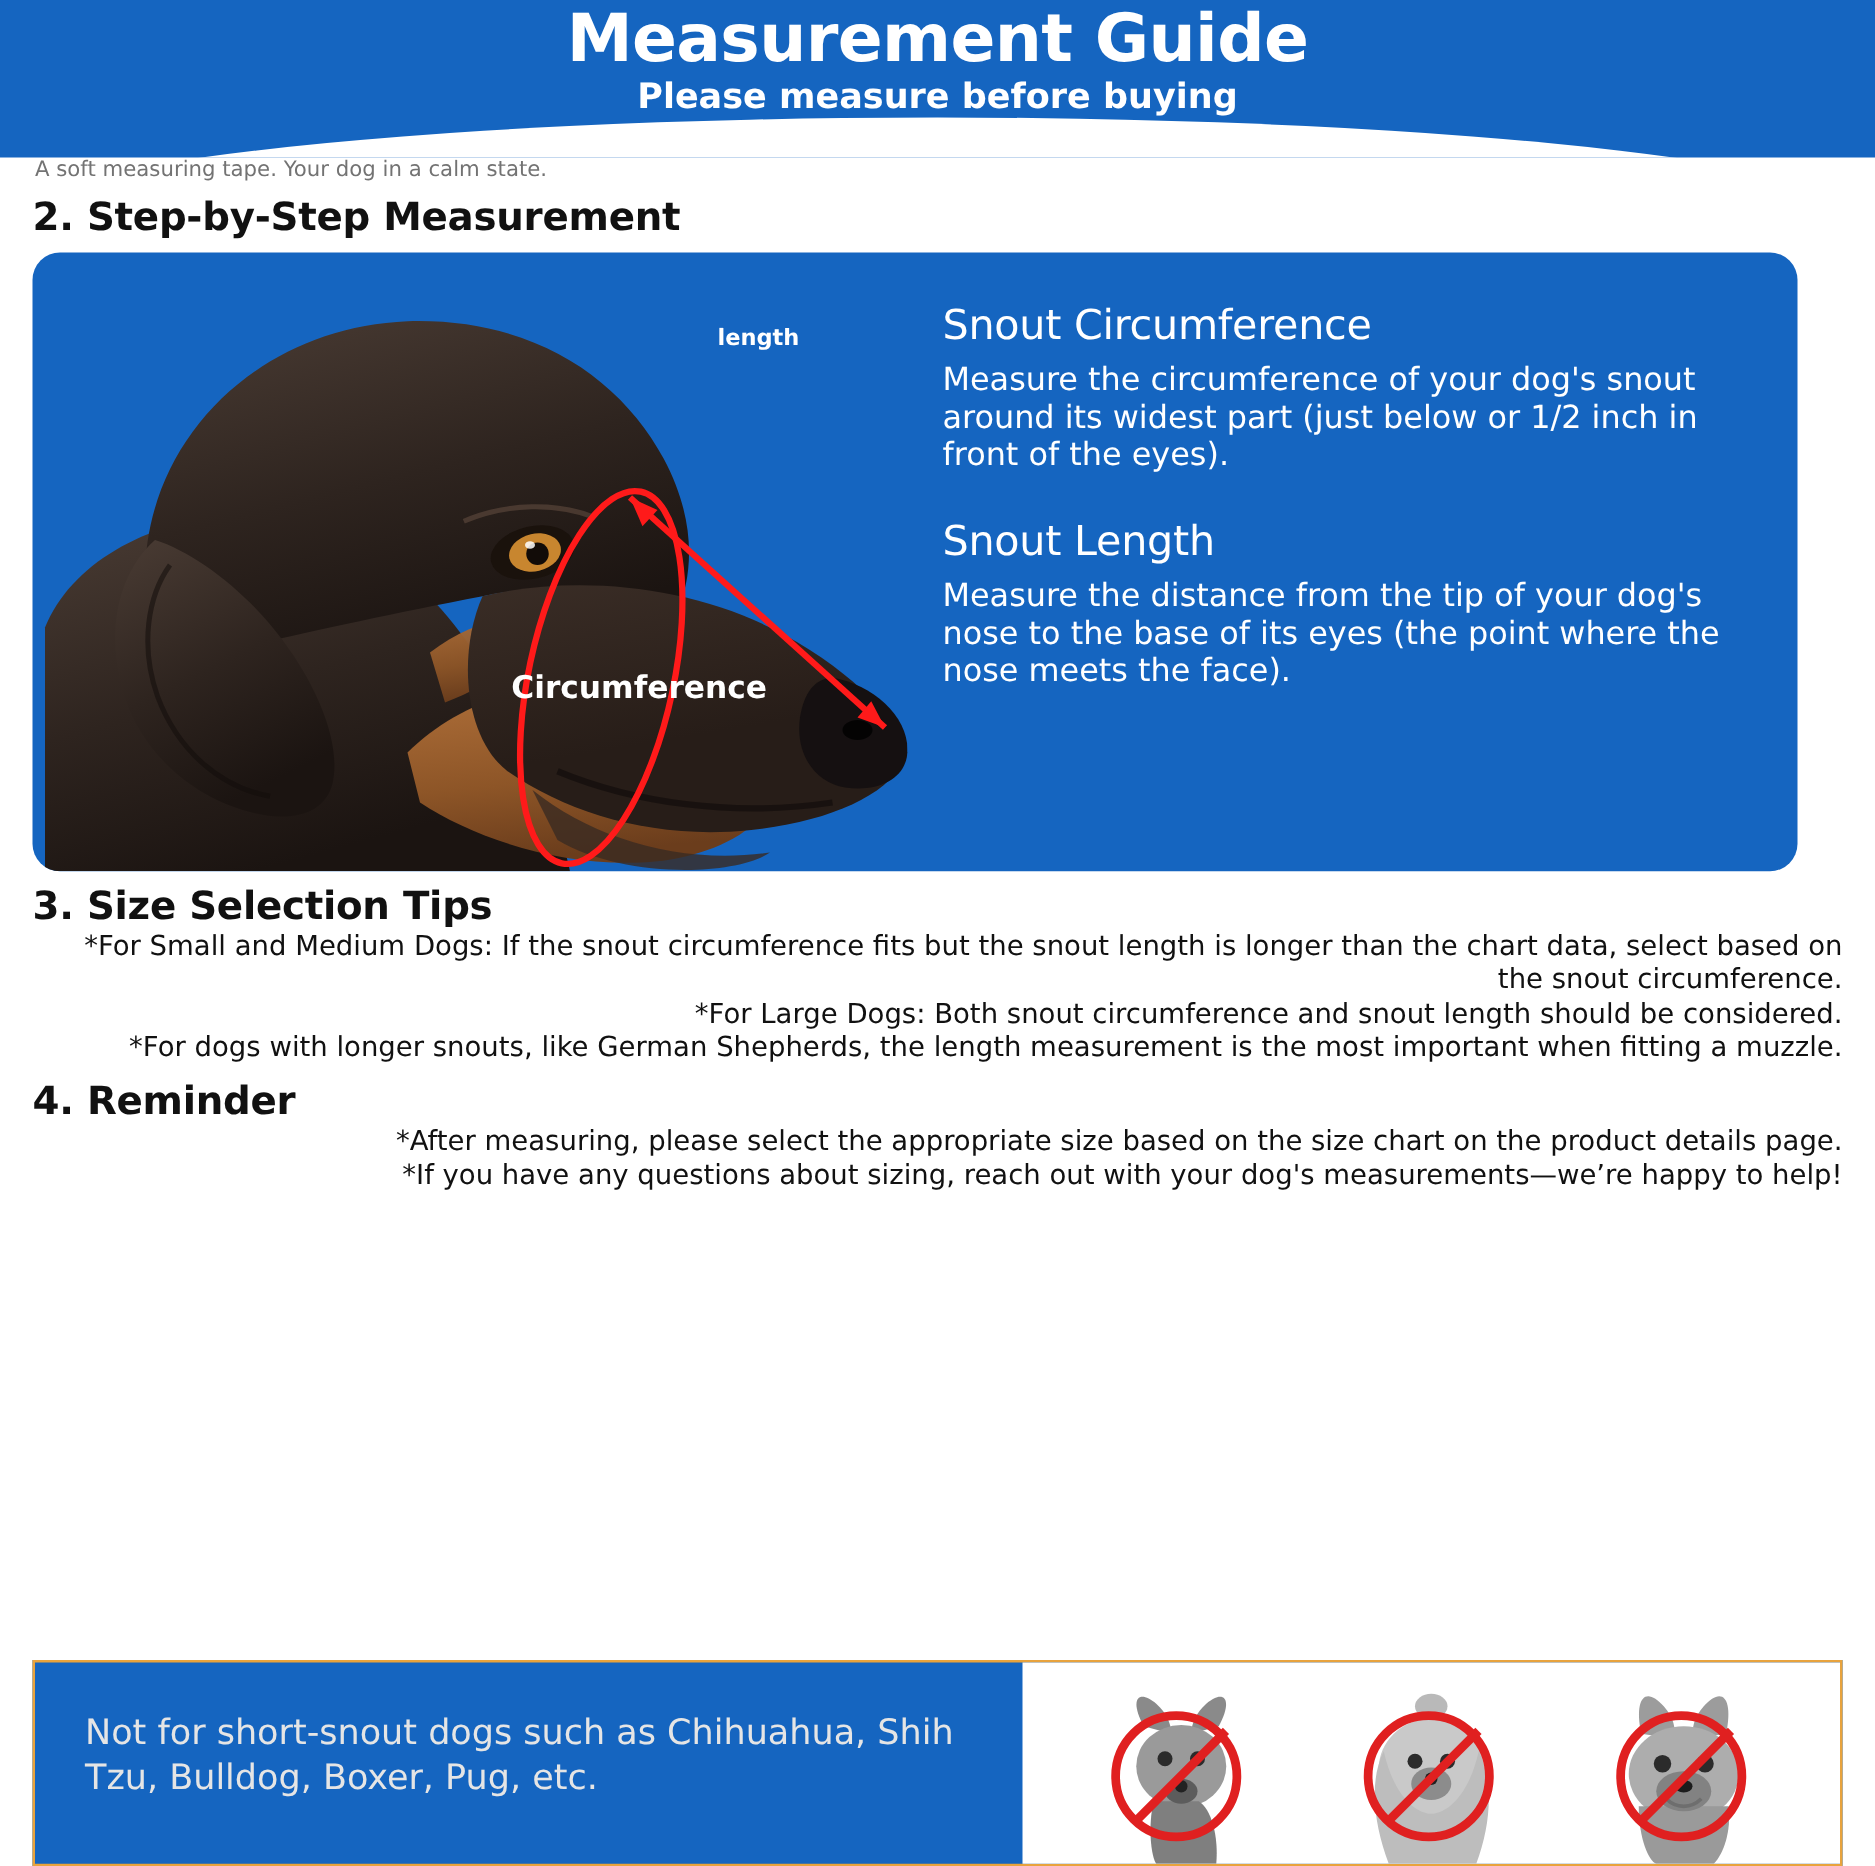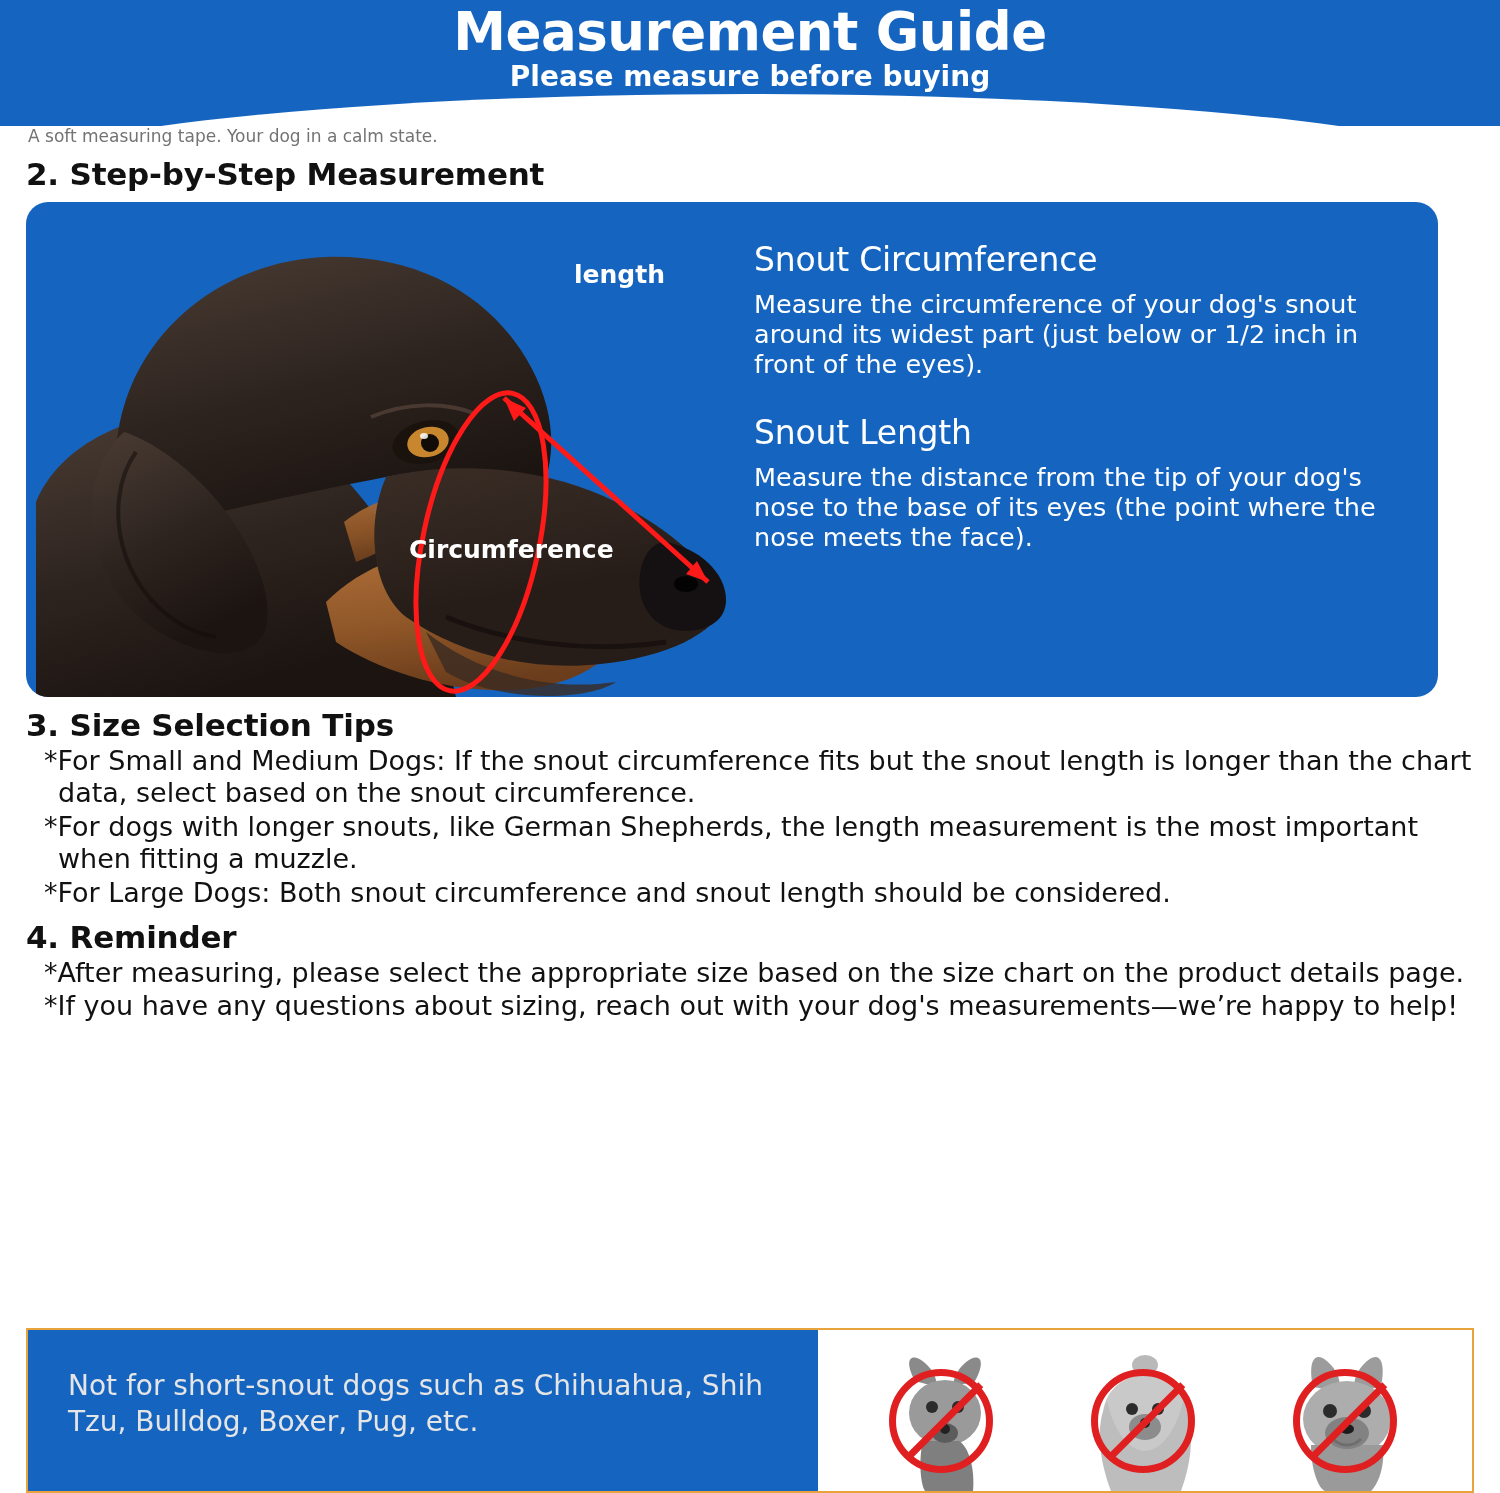--- a/index.html
+++ b/index.html
@@ -86,21 +86,21 @@
     position: relative;
     width: 700px;
     height: 495px;
     flex: none;
   }
   .dog-svg { position: absolute; left: 0; top: 0; }
   .lbl-length {
     position: absolute;
     left: 548px; top: 58px;
     color: #ffffff;
-    font-size: 25px;
+    font-size: 18px;
     font-weight: bold;
   }
   .lbl-circ {
     position: absolute;
     left: 383px; top: 333px;
     color: #ffffff;
     font-size: 25px;
     font-weight: bold;
   }
   .panel-text {
@@ -120,26 +120,27 @@
     line-height: 1.18;
     margin: 0 0 34px 0;
   }
   .panel-p.last { margin-bottom: 0; }
 
   
   .bullets {
     margin: 2px 0 0 10px;
   }
   .bullet {
-    font-size: 27px;
+    font-size: 22px;
     color: #111111;
     line-height: 1.2;
     margin-bottom: 1px;
     padding-left: 22px;
     text-indent: -14px;
+    text-align: right;
   }
 
   
   .footer {
     position: absolute;
     left: 26px;
     bottom: 0;
     width: 1448px;
     height: 165px;
     display: flex;
@@ -277,22 +278,22 @@
       <div class="panel-h">Snout Length</div>
       <div class="panel-p last">Measure the distance from the tip of your dog's nose to the base of its eyes (the point where the nose meets the face).</div>
     </div>
   </div>
 
   <div class="content">
 
     <div class="sec-heading">3. Size Selection Tips</div>
     <div class="bullets">
       <div class="bullet">*For Small and Medium Dogs: If the snout circumference fits but the snout length is longer than the chart data, select based on the snout circumference.</div>
+      <div class="bullet">*For Large Dogs: Both snout circumference and snout length should be considered.</div>
       <div class="bullet">*For dogs with longer snouts, like German Shepherds, the length measurement is the most important when fitting a muzzle.</div>
-      <div class="bullet">*For Large Dogs: Both snout circumference and snout length should be considered.</div>
     </div>
 
     <div class="sec-heading">4. Reminder</div>
     <div class="bullets">
       <div class="bullet">*After measuring, please select the appropriate size based on the size chart on the product details page.</div>
       <div class="bullet">*If you have any questions about sizing, reach out with your dog's measurements—we’re happy to help!</div>
     </div>
   </div>
 
   <div class="footer">

